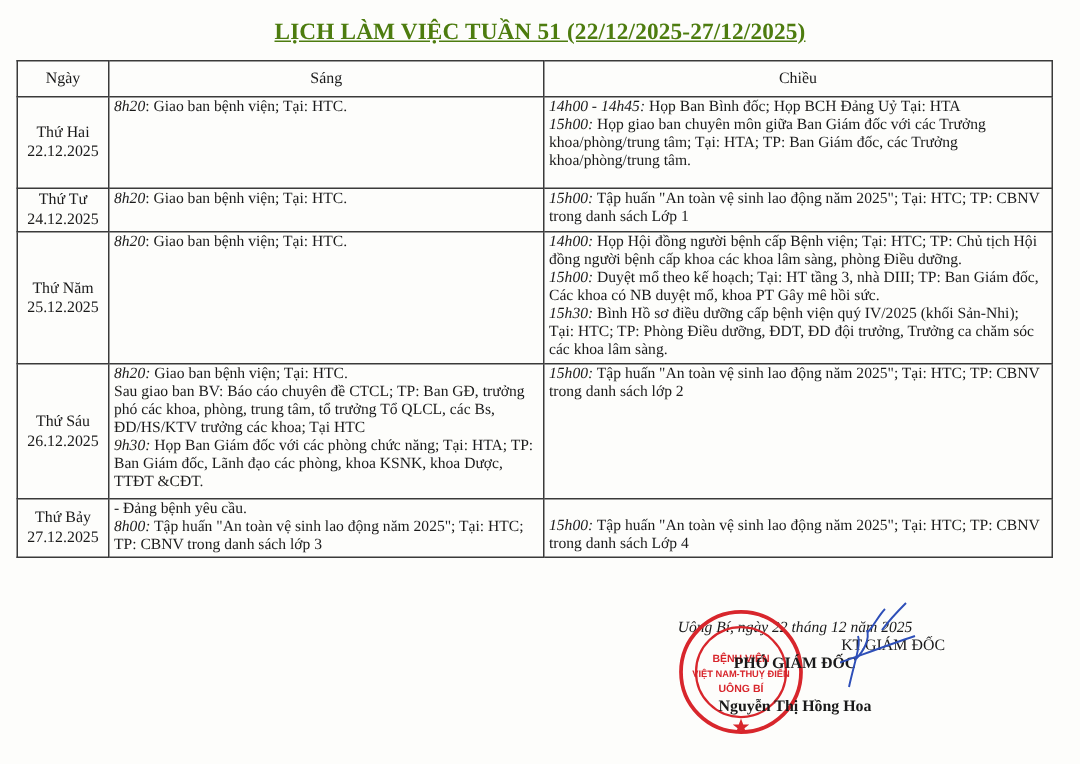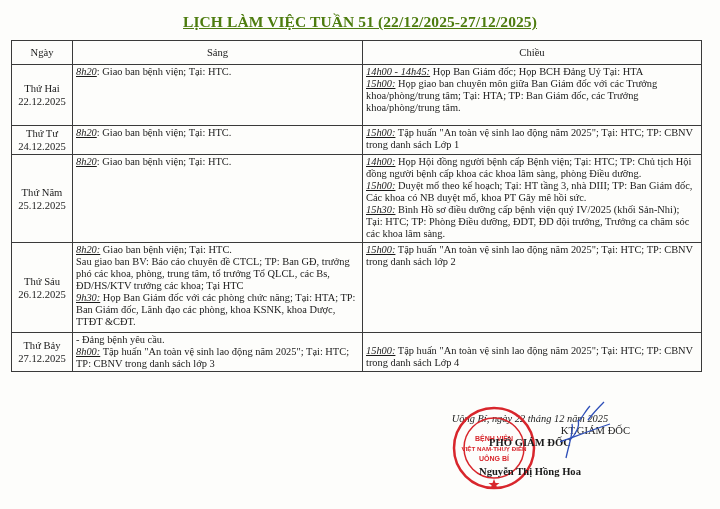--- a/index.html
+++ b/index.html
@@ -28,21 +28,21 @@
     font-weight:normal; text-align:center; vertical-align:middle;
     height:21px; font-size:10.6px;
   }
   col.c-day { width:61px; }
   col.c-am { width:290px; }
   col.c-pm { width:339px; }
   td.day {
     text-align:center; vertical-align:middle !important;
     font-size:10.6px; line-height:13px;
   }
-  .t { font-style:italic; text-decoration:underline; }
+  .t { font-style:italic; }
   .ln { display:block; }
   tr.r-mon td { height:58px; }
   tr.r-tue td { height:27px; }
   tr.r-wed td { height:24px; }
   tr.r-thu td { height:85px; }
   tr.r-fri td { height:87px; }
   tr.r-sat td { height:34px; }
   tr.r-sat td.pm-sat { vertical-align:bottom; padding-bottom:2px; }
   .sig-place { position:absolute; left:400px; top:413px; width:260px; text-align:center; font-style:italic; font-size:10.4px; }
   .sig-title1 { position:absolute; left:430px; top:425px; width:200px; text-align:right; font-weight:normal; font-size:10.6px; }
@@ -75,21 +75,21 @@
 
     <tr class="r-mon">
       <td class="day">
         <span class="ln">Thứ Hai</span>
         <span class="ln">22.12.2025</span>
       </td>
       <td>
         <span class="ln"><span class="t">8h20</span><span>: Giao ban bệnh viện; Tại: HTC.</span></span>
       </td>
       <td>
-        <span class="ln"><span class="t">14h00 - 14h45:</span><span> Họp Ban Giám đốc; Họp BCH Đảng Uỷ Tại: HTA</span></span>
+        <span class="ln"><span class="t">14h00 - 14h45:</span><span> Họp Ban Bình đốc; Họp BCH Đảng Uỷ Tại: HTA</span></span>
         <span class="ln"><span class="t">15h00:</span><span> Họp giao ban chuyên môn giữa Ban Giám đốc với các Trưởng khoa/phòng/trung tâm; Tại: HTA; TP: Ban Giám đốc, các Trưởng khoa/phòng/trung tâm.</span></span>
       </td>
     </tr>
 
 
     <tr class="r-wed">
       <td class="day">
         <span class="ln">Thứ Tư</span>
         <span class="ln">24.12.2025</span>
       </td>

